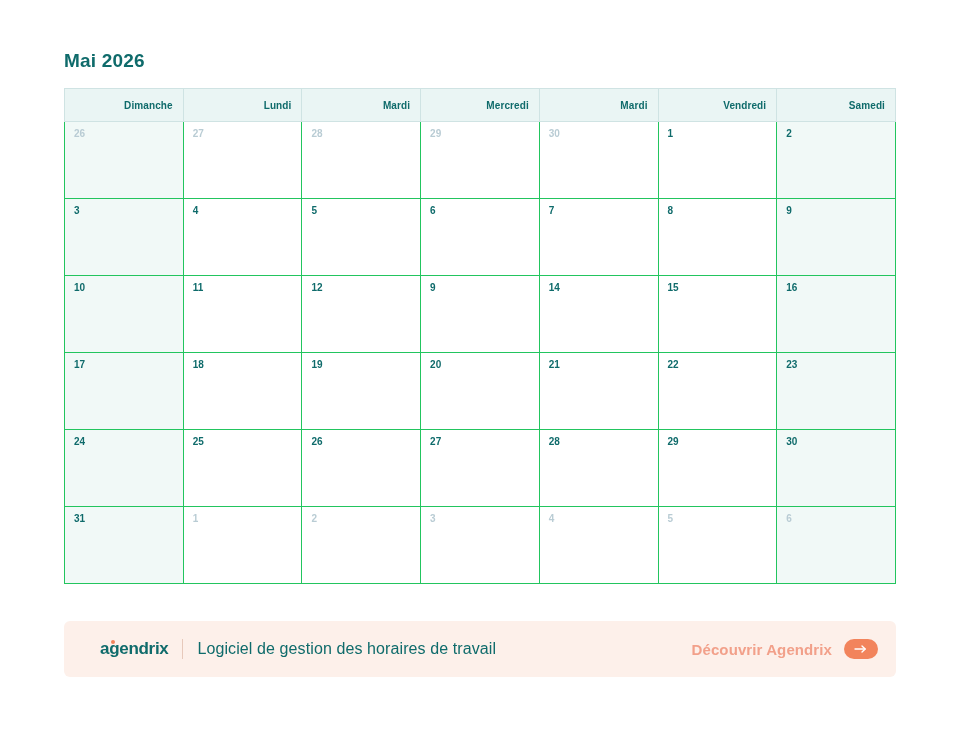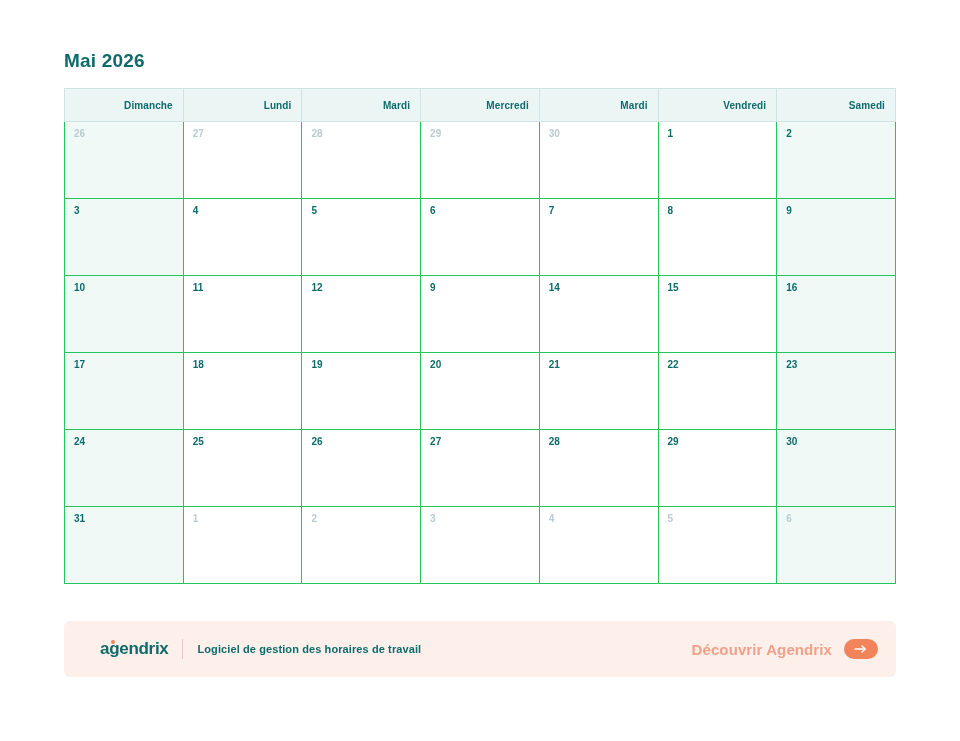--- a/index.html
+++ b/index.html
@@ -109,22 +109,22 @@
     border-radius: 50%;
     left: 11px;
     top: 1px;
   }
   .brand-sep {
     width: 1px;
     height: 20px;
     background: #e7c9bb;
   }
   .brand-tagline {
-    font-size: 11px;
-    font-weight: bold;
+    font-size: 16px;
+    font-weight: normal;
     color: #0f6b6b;
     letter-spacing: 0.1px;
   }
   .footer-right {
     margin-left: auto;
     display: flex;
     align-items: center;
     gap: 12px;
   }
   .cta-text {

